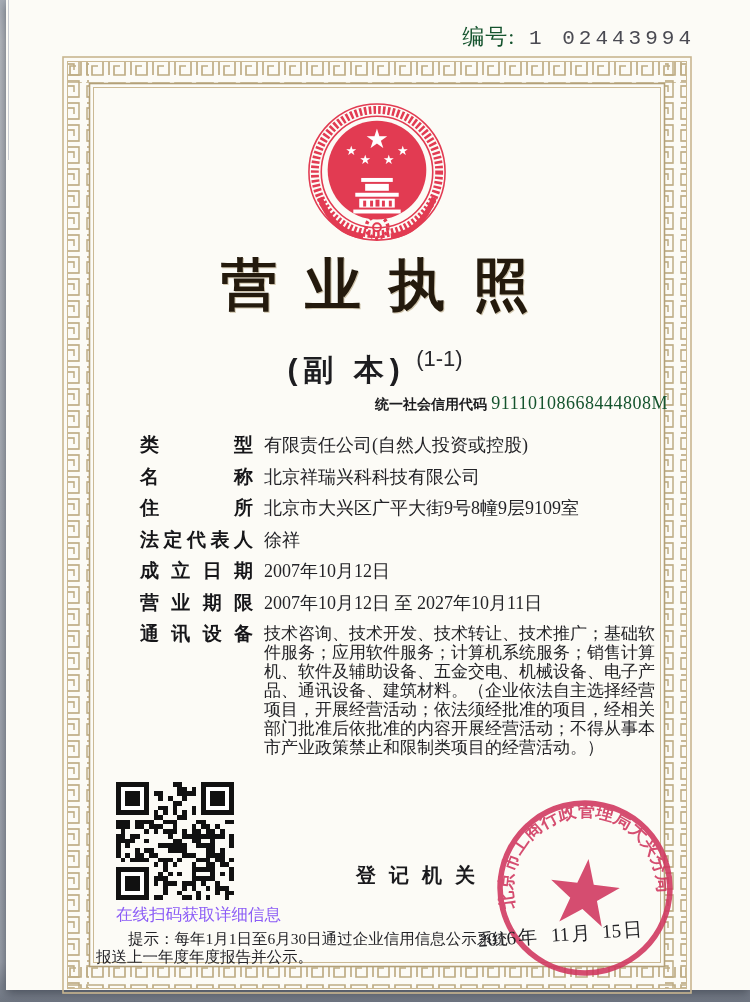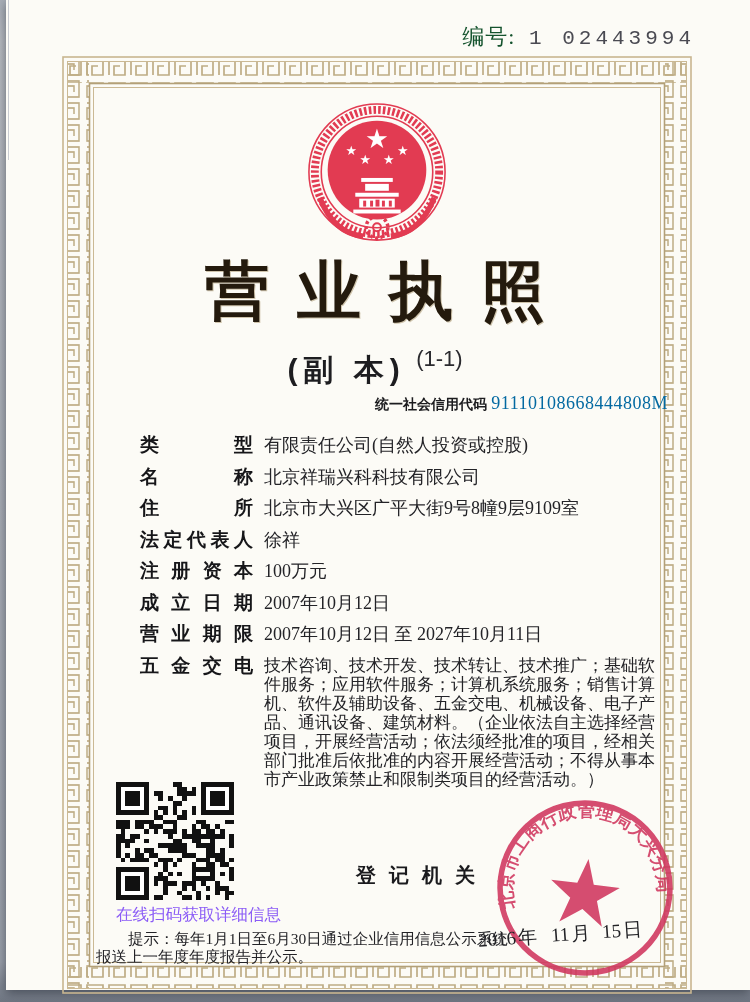--- a/index.html
+++ b/index.html
@@ -16,30 +16,30 @@
   .serial .num{letter-spacing:4px;}
 
   
   .frame{position:absolute;left:62px;top:56px;width:630px;height:938px;}
 
   
   .emblem{position:absolute;left:298px;top:101px;width:158px;height:148px;}
 
   
   .title{position:absolute;left:0;top:248px;width:750px;text-align:center;
-    font-size:64px;font-weight:bold;color:#241a0d;letter-spacing:28px;text-indent:28px;
+    font-size:56px;font-weight:bold;color:#241a0d;letter-spacing:28px;text-indent:28px;
     text-shadow:1px 1px 0 rgba(122,95,35,.35);}
   .subtitle{position:absolute;left:0;top:346px;width:750px;text-align:center;color:#1d1d20;}
   .subtitle .copy{font-size:30px;font-weight:600;letter-spacing:6px;}
   .subtitle .sup{font-size:22px;vertical-align:14px;letter-spacing:0;margin-left:6px;color:#2a2a2e;}
 
   
   .credit{position:absolute;top:393px;right:82px;white-space:nowrap;}
   .credit .lbl{font-size:14px;font-weight:bold;color:#1c1c1f;}
-  .credit .val{font-size:18px;color:#0369a1;font-family:"Liberation Serif","DejaVu Serif",serif;letter-spacing:.5px;}
+  .credit .val{font-size:18px;color:#14532d;font-family:"Liberation Serif","DejaVu Serif",serif;letter-spacing:.5px;}
 
   
   .fields{position:absolute;left:140px;top:435px;width:524px;}
   .frow{display:flex;align-items:flex-start;margin-bottom:11.5px;}
   .flabel{width:113px;flex:0 0 113px;font-size:19px;font-weight:bold;color:#161619;
     text-align:justify;text-align-last:justify;line-height:20px;}
   .fvalue{margin-left:11px;font-size:18px;color:#232327;line-height:20px;
     font-family:"Liberation Serif","DejaVu Serif",serif;white-space:nowrap;}
   .frow.scope .fvalue{white-space:normal;font-size:17px;line-height:19px;width:400px;}
 
@@ -150,33 +150,29 @@
   </div>
   <div class="frow">
     <div class="flabel">住所</div>
     <div class="fvalue">北京市大兴区广平大街9号8幢9层9109室</div>
   </div>
   <div class="frow">
     <div class="flabel">法定代表人</div>
     <div class="fvalue">徐祥</div>
   </div>
   <div class="frow">
-    <div class="flabel">注册资本</div>
-    <div class="fvalue">100万元</div>
-  </div>
-  <div class="frow">
     <div class="flabel">成立日期</div>
     <div class="fvalue">2007年10月12日</div>
   </div>
   <div class="frow">
     <div class="flabel">营业期限</div>
     <div class="fvalue">2007年10月12日 至 2027年10月11日</div>
   </div>
   <div class="frow scope">
-    <div class="flabel">五金交电</div>
+    <div class="flabel">通讯设备</div>
     <div class="fvalue">技术咨询、技术开发、技术转让、技术推广；基础软件服务；应用软件服务；计算机系统服务；销售计算机、软件及辅助设备、五金交电、机械设备、电子产品、通讯设备、建筑材料。（企业依法自主选择经营项目，开展经营活动；依法须经批准的项目，经相关部门批准后依批准的内容开展经营活动；不得从事本市产业政策禁止和限制类项目的经营活动。）</div>
   </div>
 </div>
 
 <div class="qrblock">
   <svg class="qr" id="qr" viewBox="0 0 25 25" shape-rendering="crispEdges">
       <rect x="12" y="0" width="1" height="1" fill="#111"></rect>
       <rect x="13" y="0" width="1" height="1" fill="#111"></rect>
       <rect x="13" y="1" width="1" height="1" fill="#111"></rect>
       <rect x="14" y="1" width="1" height="1" fill="#111"></rect>

